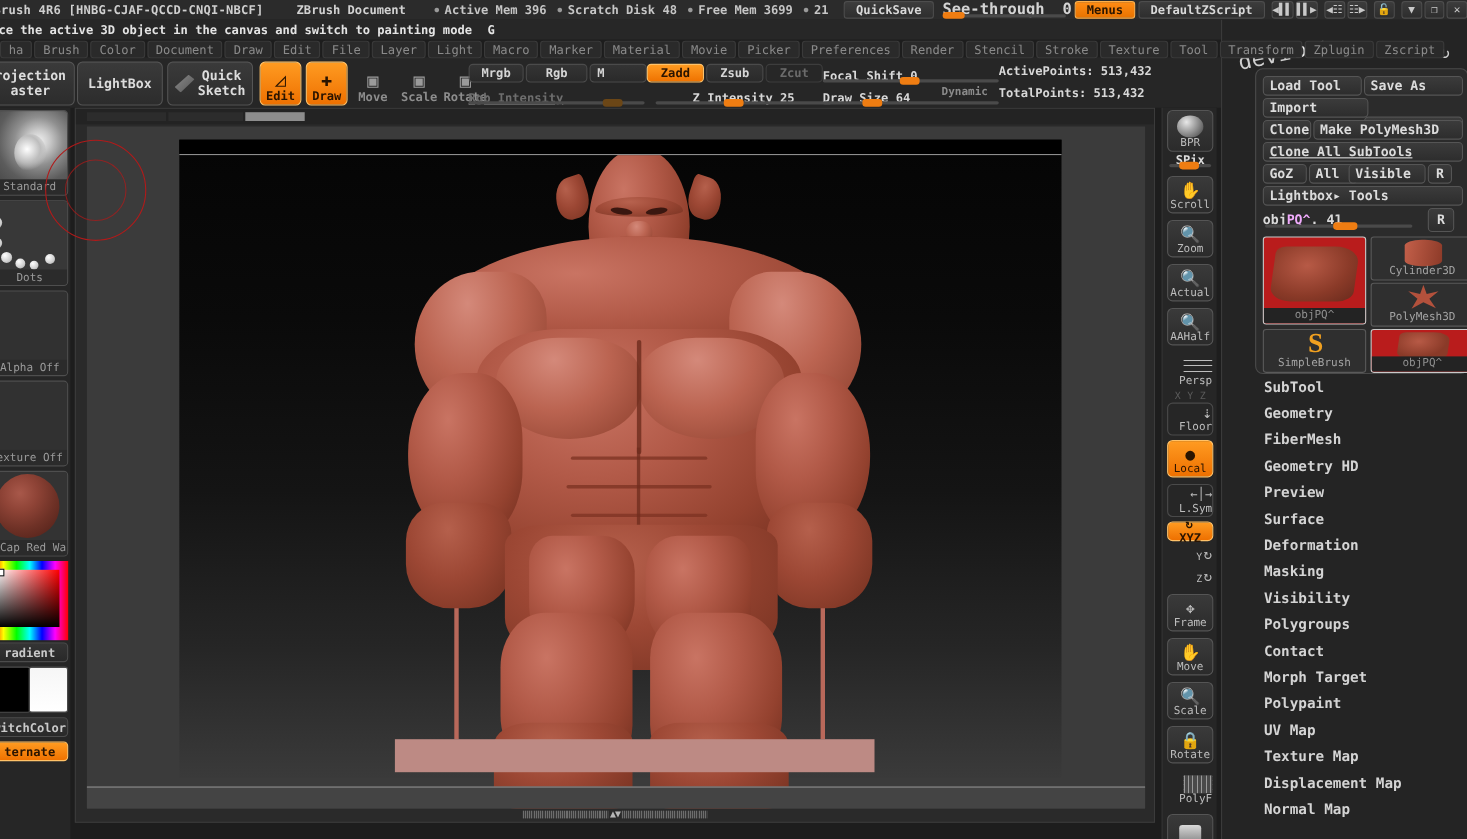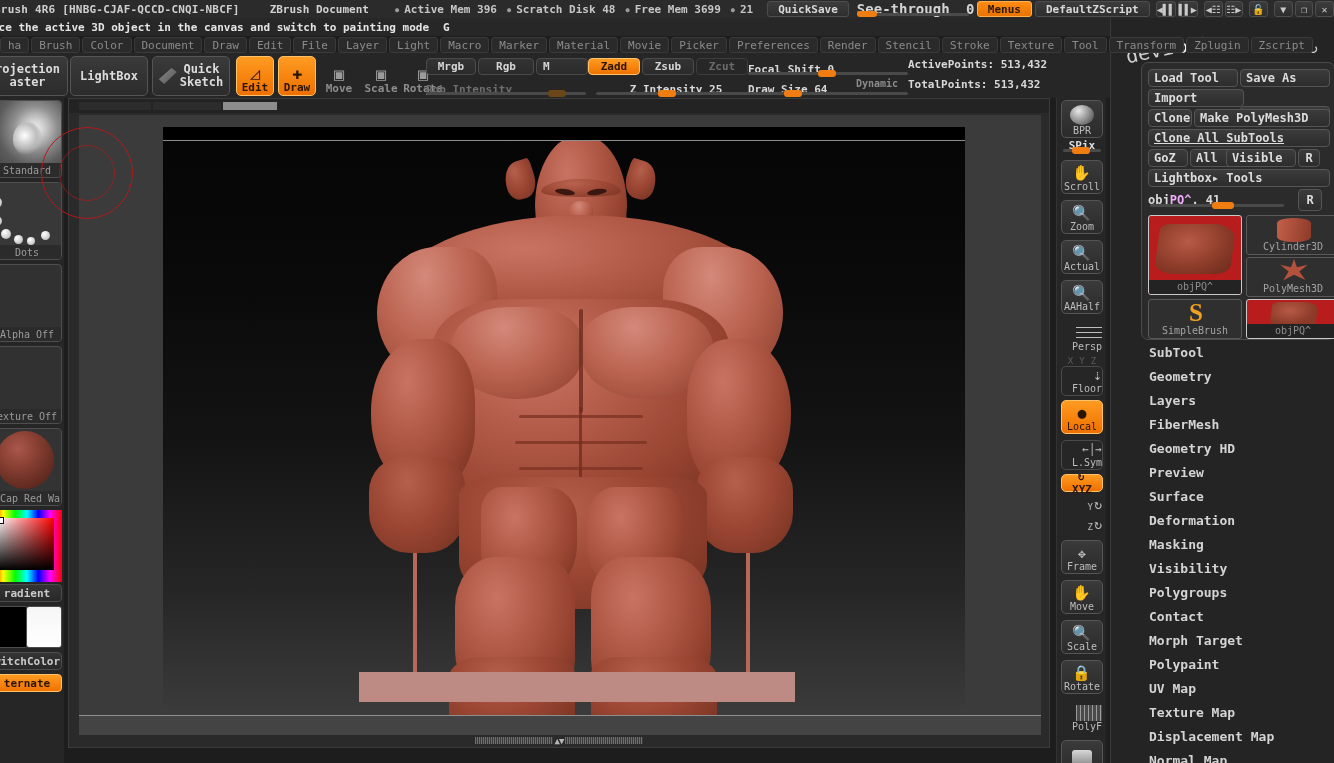--- a/index.html
+++ b/index.html
@@ -646,21 +646,20 @@
       </div>
       <div class="thumb sel" style="left:104px;top:236px;width:94px;height:40px;">
         <span class="mini" style="left:24px;top:2px;width:46px;height:24px;background:radial-gradient(ellipse at 40% 35%,#b75a46,#8a3a28 65%);border-radius:14% 32% 18% 26%;transform:skewX(-8deg)"></span>
         <span class="cap dark">objPQ^</span>
       </div>
     </div>
 
     <div class="menulist" style="top:322px;left:0" id="sections">
         <div class="menurow">SubTool</div>
         <div class="menurow">Geometry</div>
-        <div class="menurow">Layers</div>
         <div class="menurow">FiberMesh</div>
         <div class="menurow">Geometry HD</div>
         <div class="menurow">Preview</div>
         <div class="menurow">Surface</div>
         <div class="menurow">Deformation</div>
         <div class="menurow">Masking</div>
         <div class="menurow">Visibility</div>
         <div class="menurow">Polygroups</div>
         <div class="menurow">Contact</div>
         <div class="menurow">Morph Target</div>

